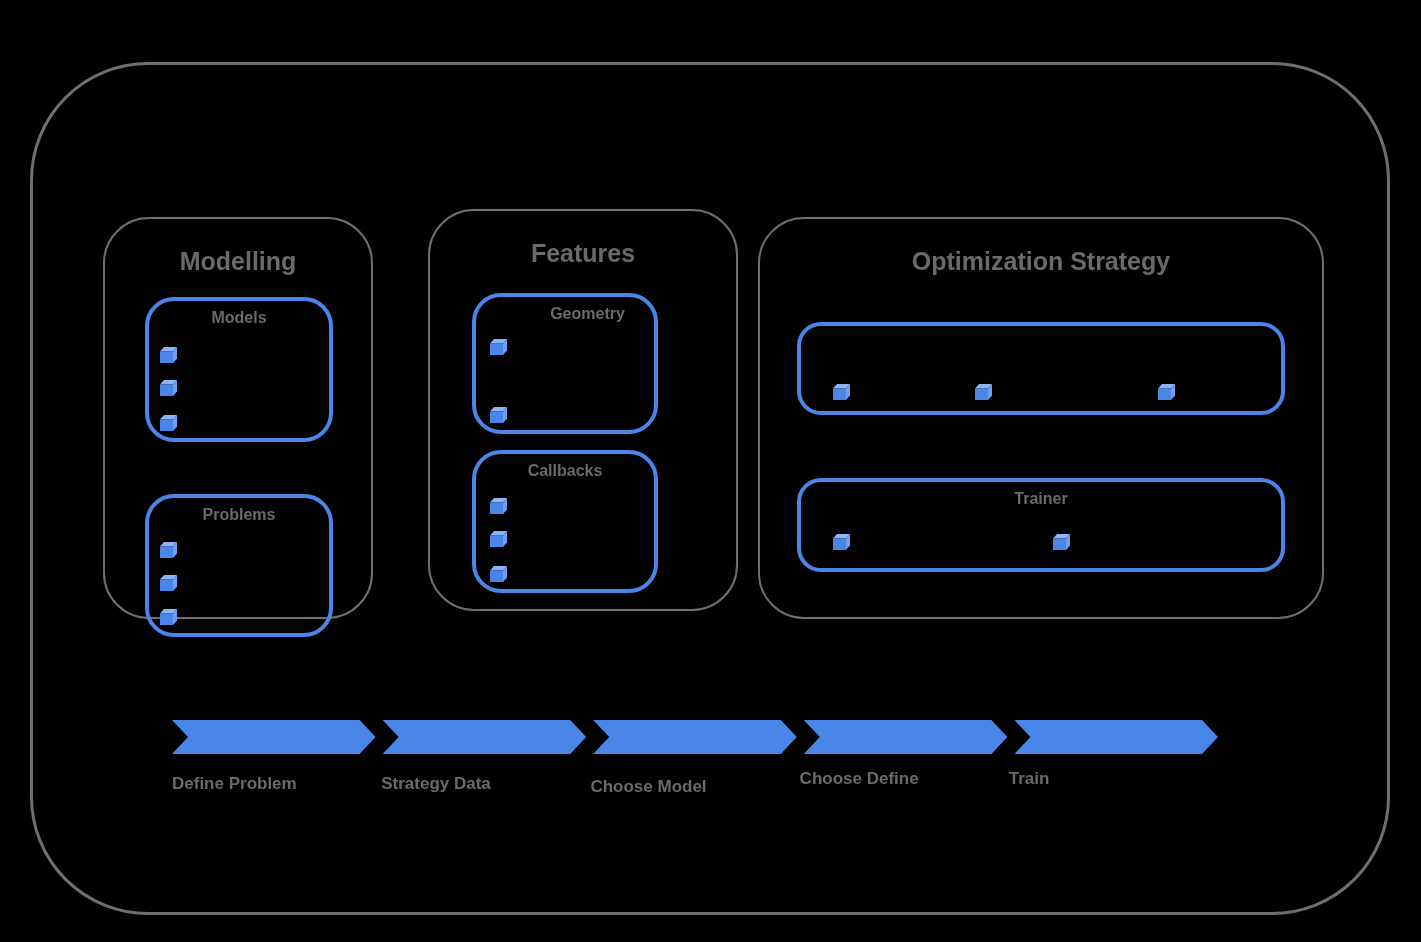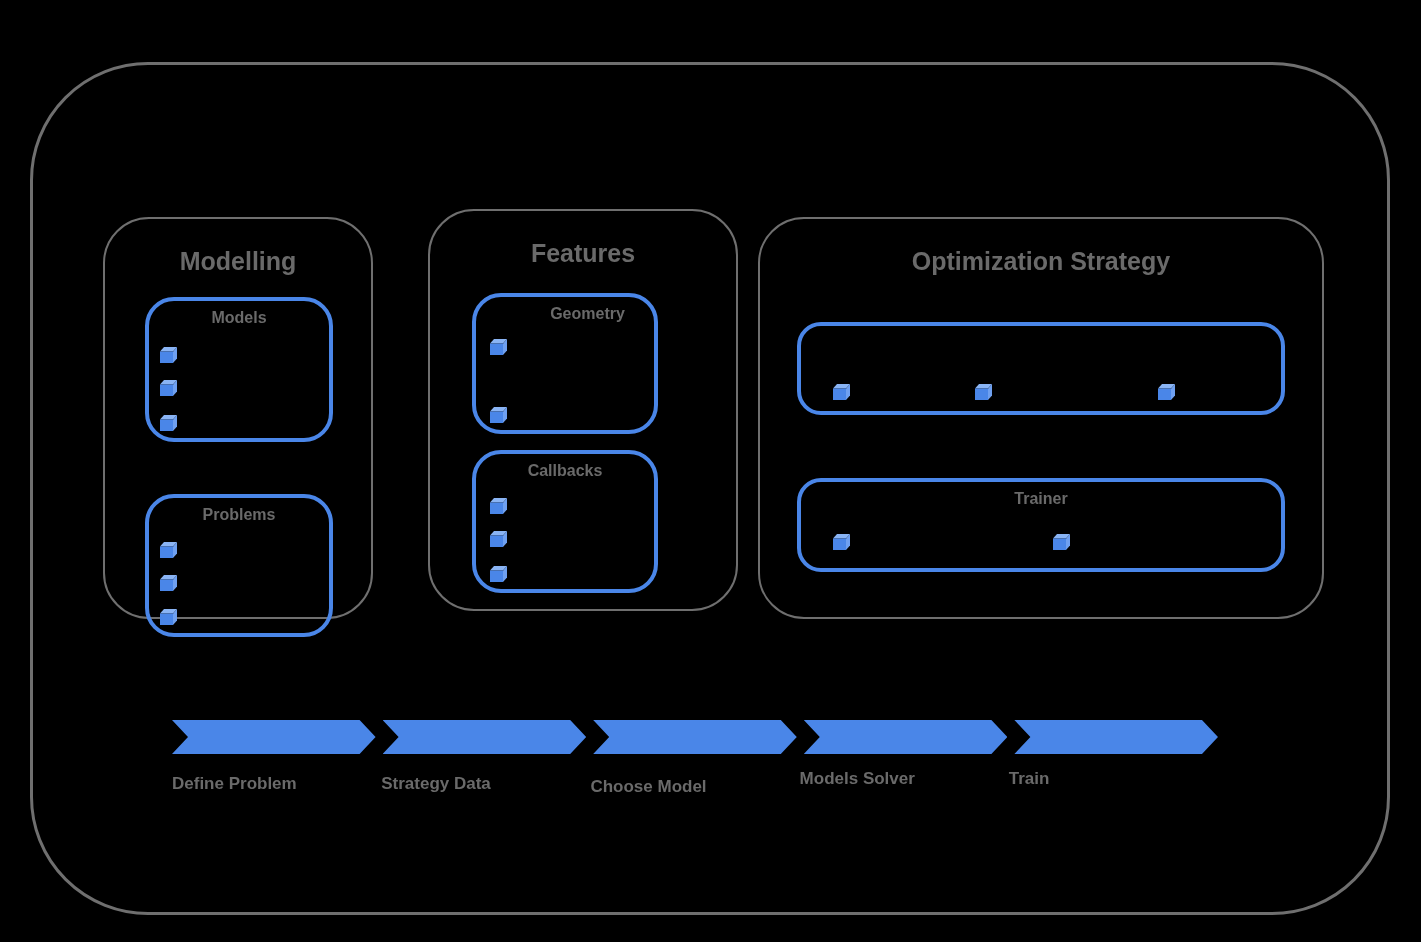--- a/index.html
+++ b/index.html
@@ -226,16 +226,16 @@
     <div class="chev"></div>
     <div class="chev"></div>
     <div class="chev"></div>
     <div class="chev"></div>
     <div class="chev"></div>
   </div>
   <div class="steps">
     <div class="step">Define Problem</div>
     <div class="step">Strategy Data</div>
     <div class="step">Choose Model</div>
-    <div class="step">Models Solver</div>
+    <div class="step">Choose Define</div>
     <div class="step">Train</div>
   </div>
 </div>
 
 </body></html>

